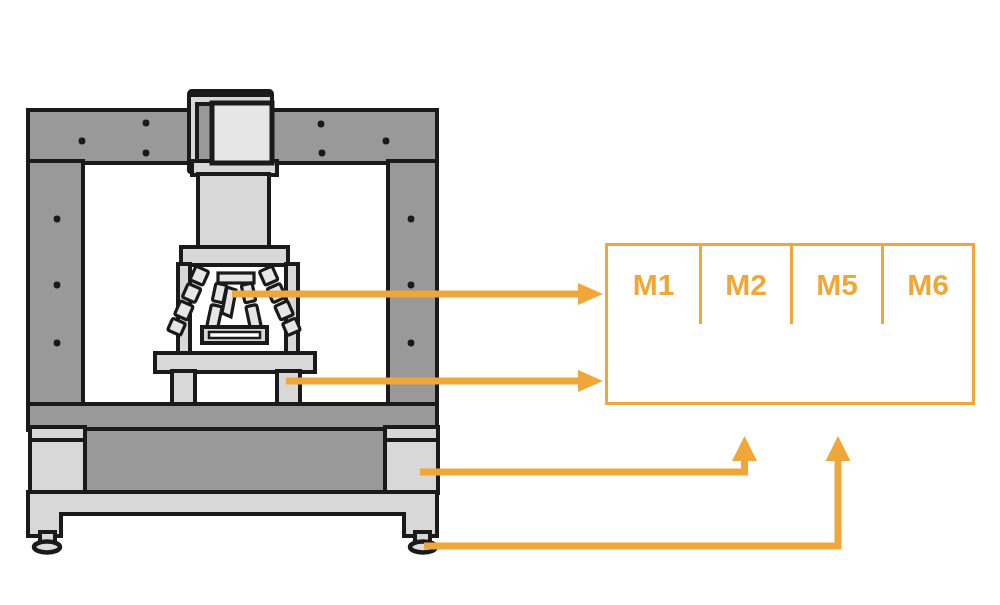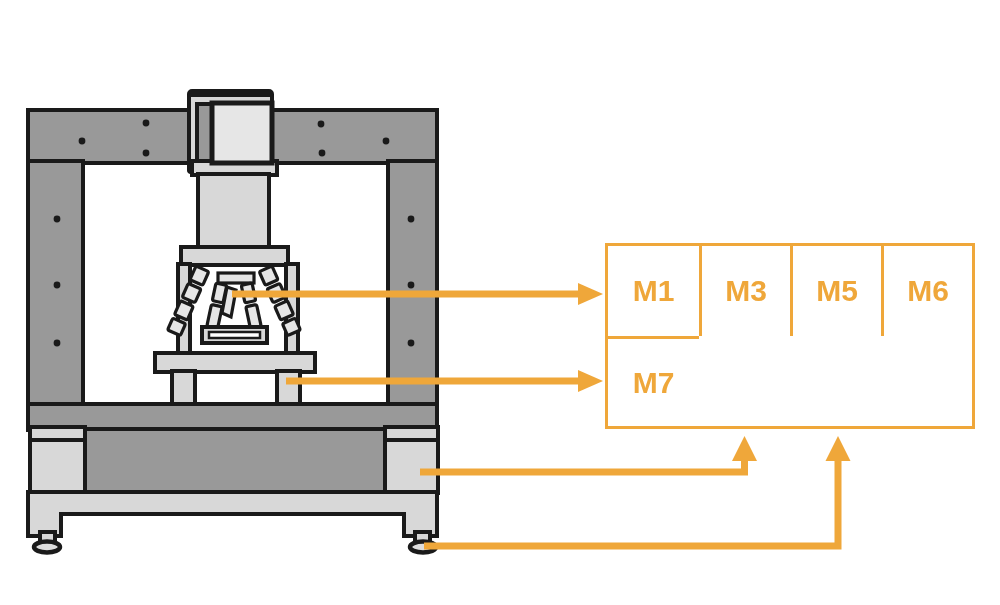--- a/index.html
+++ b/index.html
@@ -11,21 +11,21 @@
   .part-dark   {fill:var(--dark,#999999);  stroke:var(--outline,#1A1A1A);stroke-width:4;}
   .part-light  {fill:var(--light,#D8D8D8); stroke:var(--outline,#1A1A1A);stroke-width:4;}
   .part-lighter{fill:var(--lighter,#E4E4E4);stroke:var(--outline,#1A1A1A);stroke-width:4;}
   .thick       {stroke-width:5;}
   .spec        {fill:var(--lighter,#E4E4E4);stroke:var(--outline,#1A1A1A);stroke-width:3.2;}
   .dot         {fill:var(--outline,#1A1A1A);stroke:none;}
   .arrow-line  {fill:none;stroke:var(--accent,#EFA73A);stroke-width:7;stroke-linejoin:miter;}
   .arrow-head  {fill:var(--accent,#EFA73A);stroke:none;}
 
   
-  .mgrid{position:absolute;left:605px;top:243px;width:370px;height:186px;
+  .mgrid{position:absolute;left:605px;top:243px;width:370px;height:162px;
          box-sizing:border-box;border:3px solid var(--accent,#EFA73A);
          display:grid;grid-template-columns:repeat(4,1fr);grid-template-rows:repeat(2,1fr);}
   .mgrid .cell{display:flex;align-items:center;justify-content:center;box-sizing:border-box;
          color:var(--accent,#EFA73A);font-weight:700;font-size:30px;
          border-left:3px solid var(--accent,#EFA73A);}
   .mgrid .cell:nth-child(4n+1){border-left:none;}
   .mgrid .cell:nth-child(n+5){border-top:3px solid var(--accent,#EFA73A);}
 </style>
 </head>
 <body>
@@ -135,19 +135,18 @@
       </g>
       <g>
         <path class="arrow-line" d="M424,546 H838 V461"></path>
         <polygon class="arrow-head" points="838,436 825.5,461 850.5,461"></polygon>
       </g>
     </g>
   </svg>
 
   <div class="mgrid">
     <div class="cell">M1</div>
-    <div class="cell">M3</div>
+    <div class="cell">M2</div>
     <div class="cell">M5</div>
     <div class="cell">M6</div>
-    <div class="cell">M7</div>
   </div>
 
 </div>
 
 </body></html>

